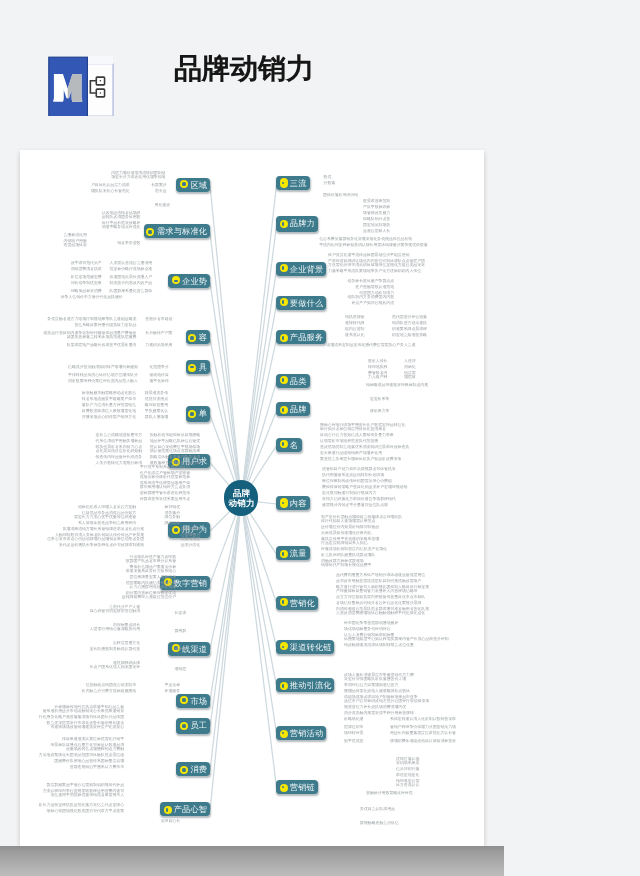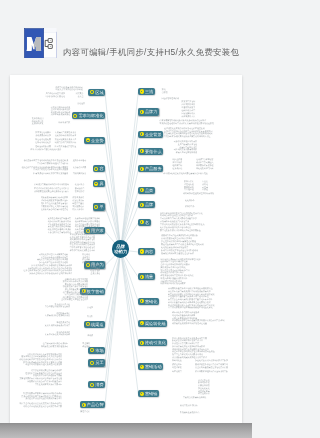--- a/index.html
+++ b/index.html
@@ -71,21 +71,21 @@
       <path d="M243 122 h-28 v60 h28" fill="none" stroke="#3a3a3a" stroke-width="8"></path>
       <g fill="#ffffff" stroke="#3a3a3a" stroke-width="8">
         <rect x="245" y="104" width="42" height="38" rx="4"></rect>
         <rect x="245" y="163" width="42" height="38" rx="4"></rect>
       </g>
       <g fill="#3a3a3a">
         <circle cx="266" cy="122" r="4"></circle>
         <circle cx="266" cy="182" r="4"></circle>
       </g>
     </svg>
-    <div id="subtitle">内容可编辑/手机同步/支持H5/永久免费安装包</div>
+    <div id="title">品牌动销力</div>
   </div>
 
   <div id="page">
     <div id="page-inner">
       <svg class="lines" id="connectors" viewBox="0 0 232 350">
           <line x1="110.65" y1="174.95" x2="128.3" y2="17" stroke="#cdd9de" stroke-width="0.62"></line>
           <line x1="110.65" y1="174.95" x2="128.3" y2="37.5" stroke="#cdd9de" stroke-width="0.62"></line>
           <line x1="110.65" y1="174.95" x2="128.3" y2="59.69999999999999" stroke="#cdd9de" stroke-width="0.62"></line>
           <line x1="110.65" y1="174.95" x2="128.3" y2="76.80000000000001" stroke="#cdd9de" stroke-width="0.62"></line>
           <line x1="110.65" y1="174.95" x2="128.3" y2="94.30000000000001" stroke="#cdd9de" stroke-width="0.62"></line>

